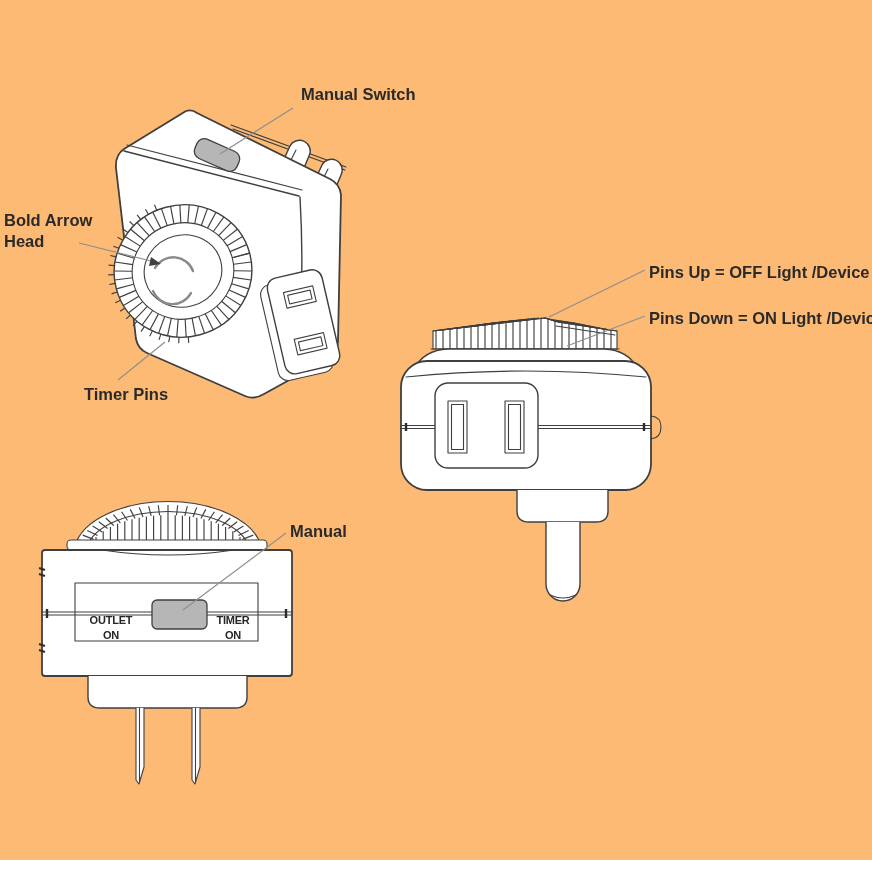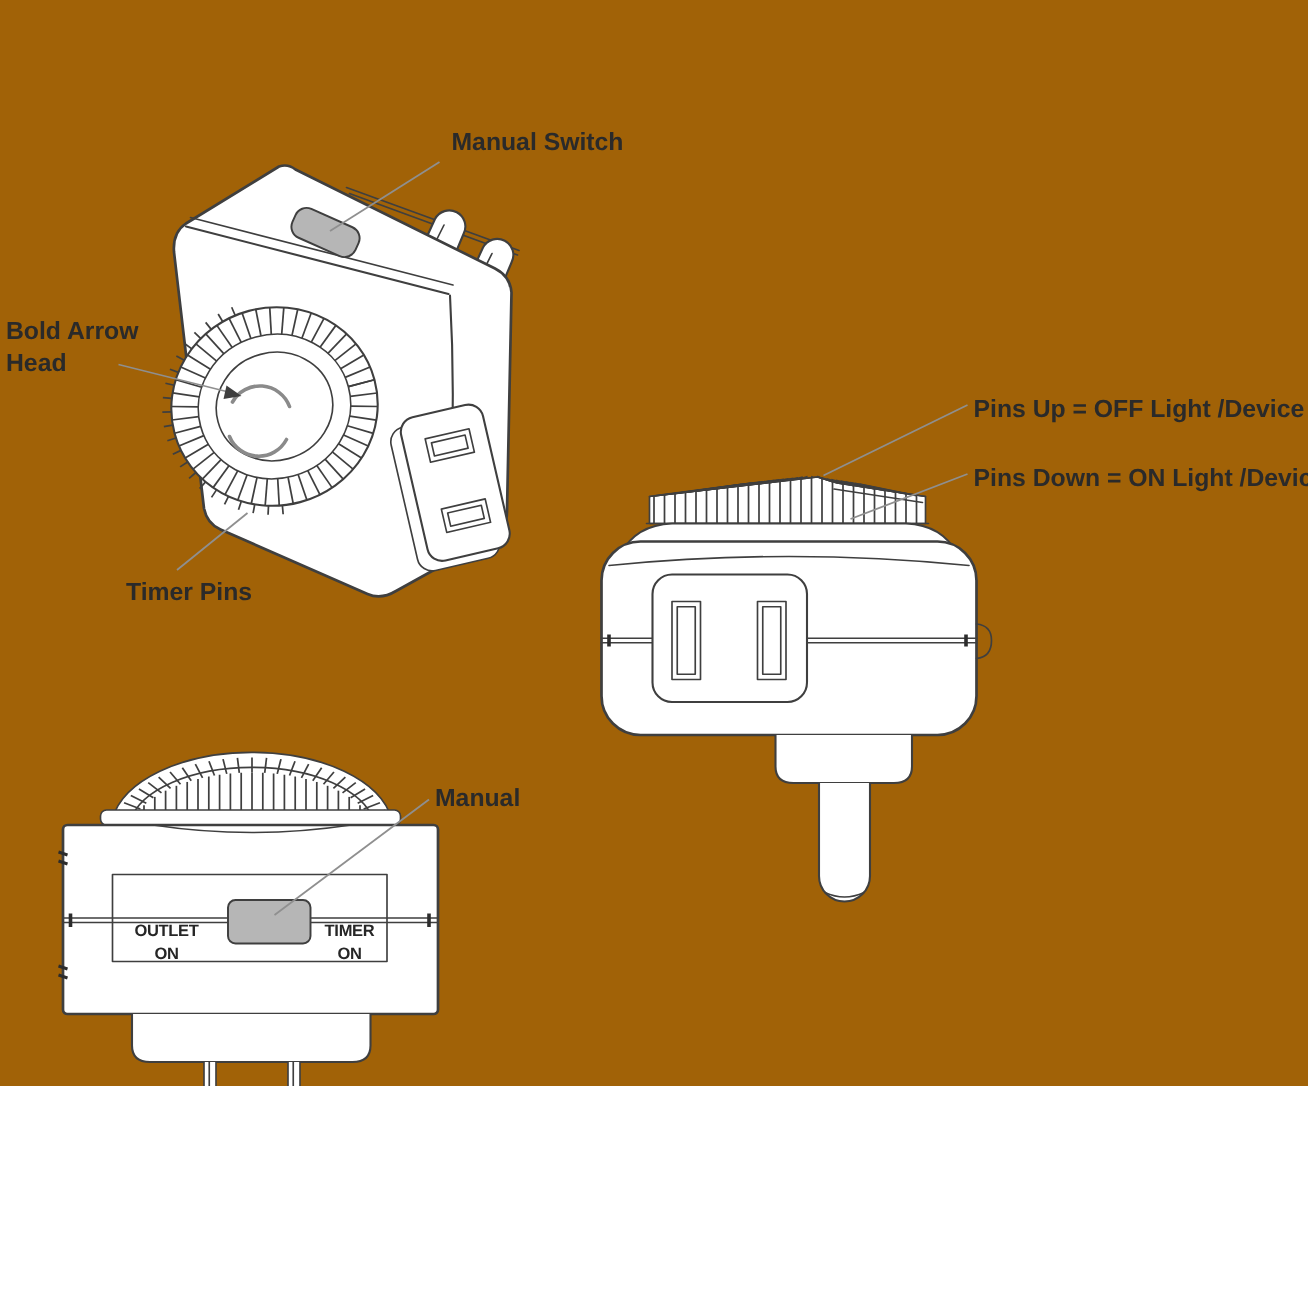--- a/index.html
+++ b/index.html
@@ -1,16 +1,16 @@
 <!DOCTYPE html>
 <html><head>
 <meta charset="utf-8">
 <style>
   html,body{margin:0;padding:0;background:#ffffff;}
-  .stage{position:relative;width:872px;height:724px;background:#a16207;overflow:hidden;
+  .stage{position:relative;width:872px;height:860px;background:#fdba74;overflow:hidden;
          font-family:"Liberation Sans",sans-serif;}
   svg{display:block}
   .ln{stroke:#3f3f3f;stroke-width:1.4;fill:none;stroke-linejoin:round;stroke-linecap:round}
   .lnw{stroke:#3f3f3f;stroke-width:1.4;fill:#ffffff;stroke-linejoin:round}
   .thin{stroke-width:1.1}
   .thick{stroke-width:1.8}
   .leader{stroke:#8f8f8f;stroke-width:1.2;fill:none}
   .lbl{font-family:"Liberation Sans",sans-serif;font-size:16.5px;font-weight:600;fill:#2a2a2a}
   .devtxt{font-family:"Liberation Sans",sans-serif;font-size:11px;font-weight:700;fill:#262626;
           text-anchor:middle;letter-spacing:-0.2px}

